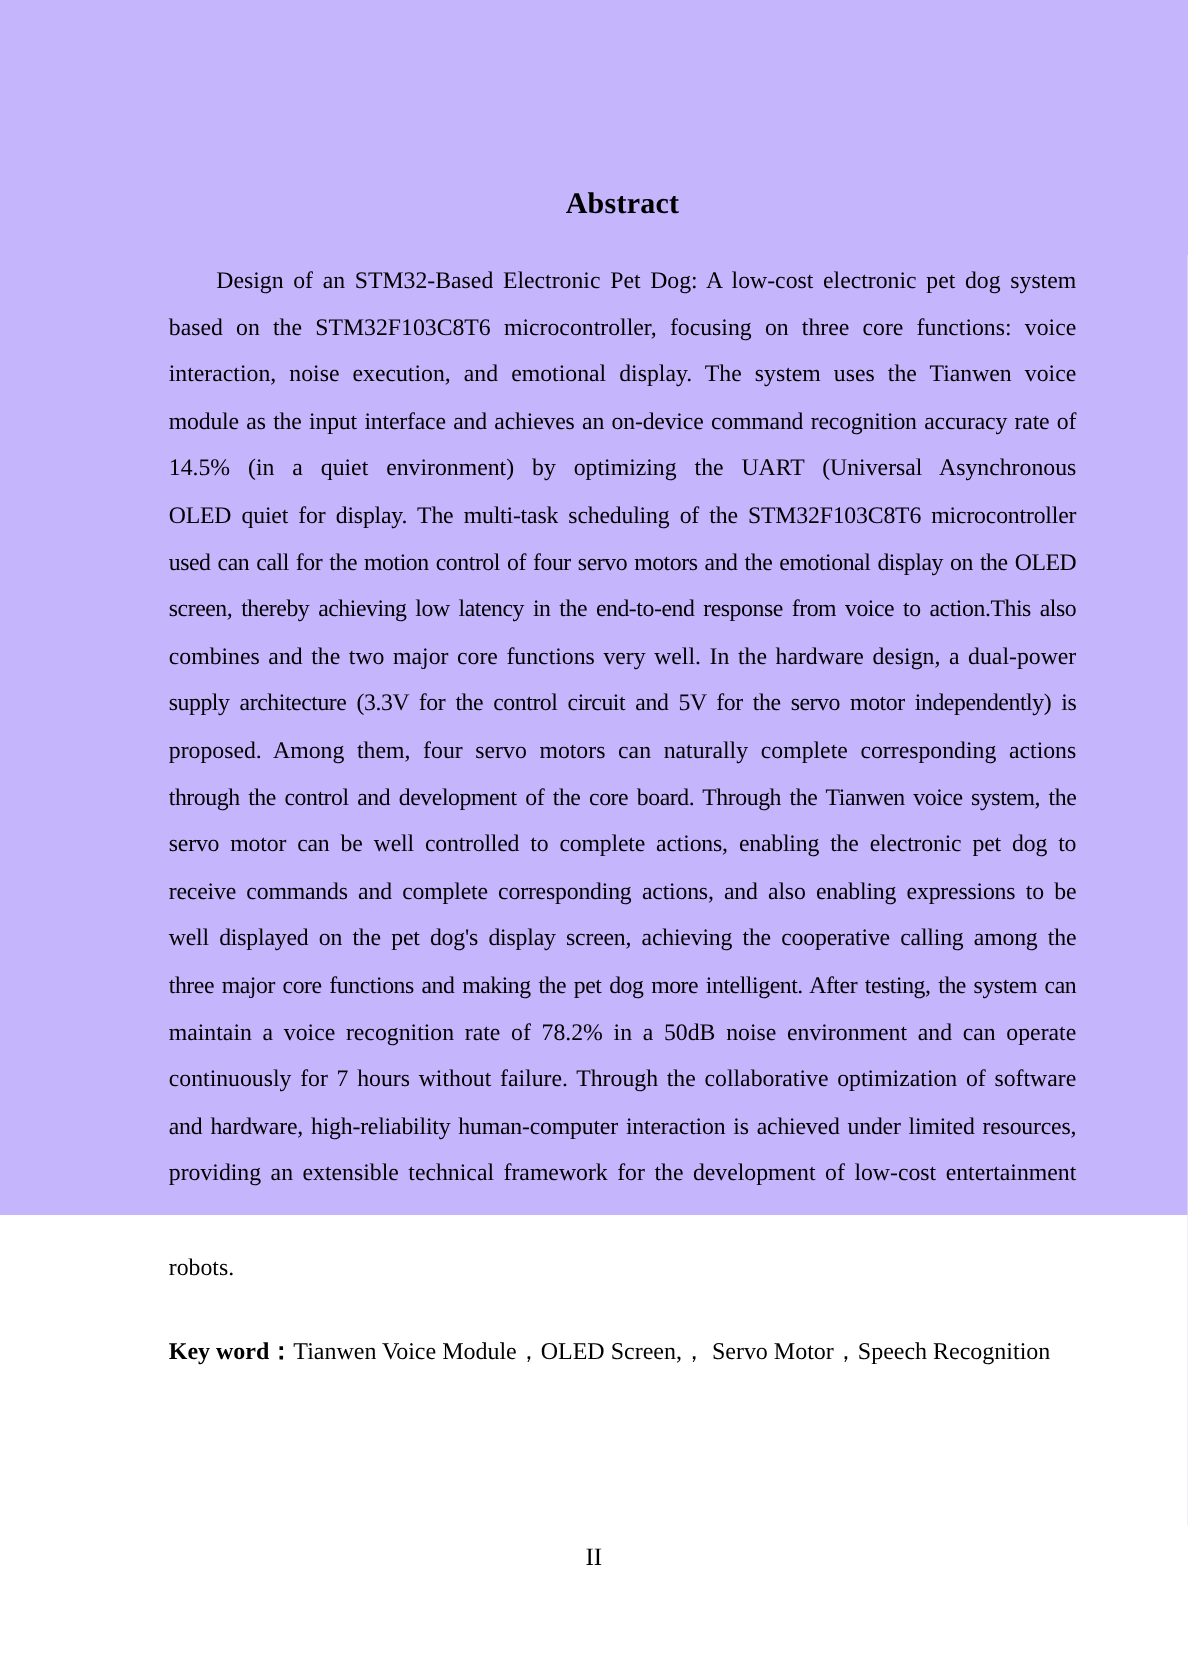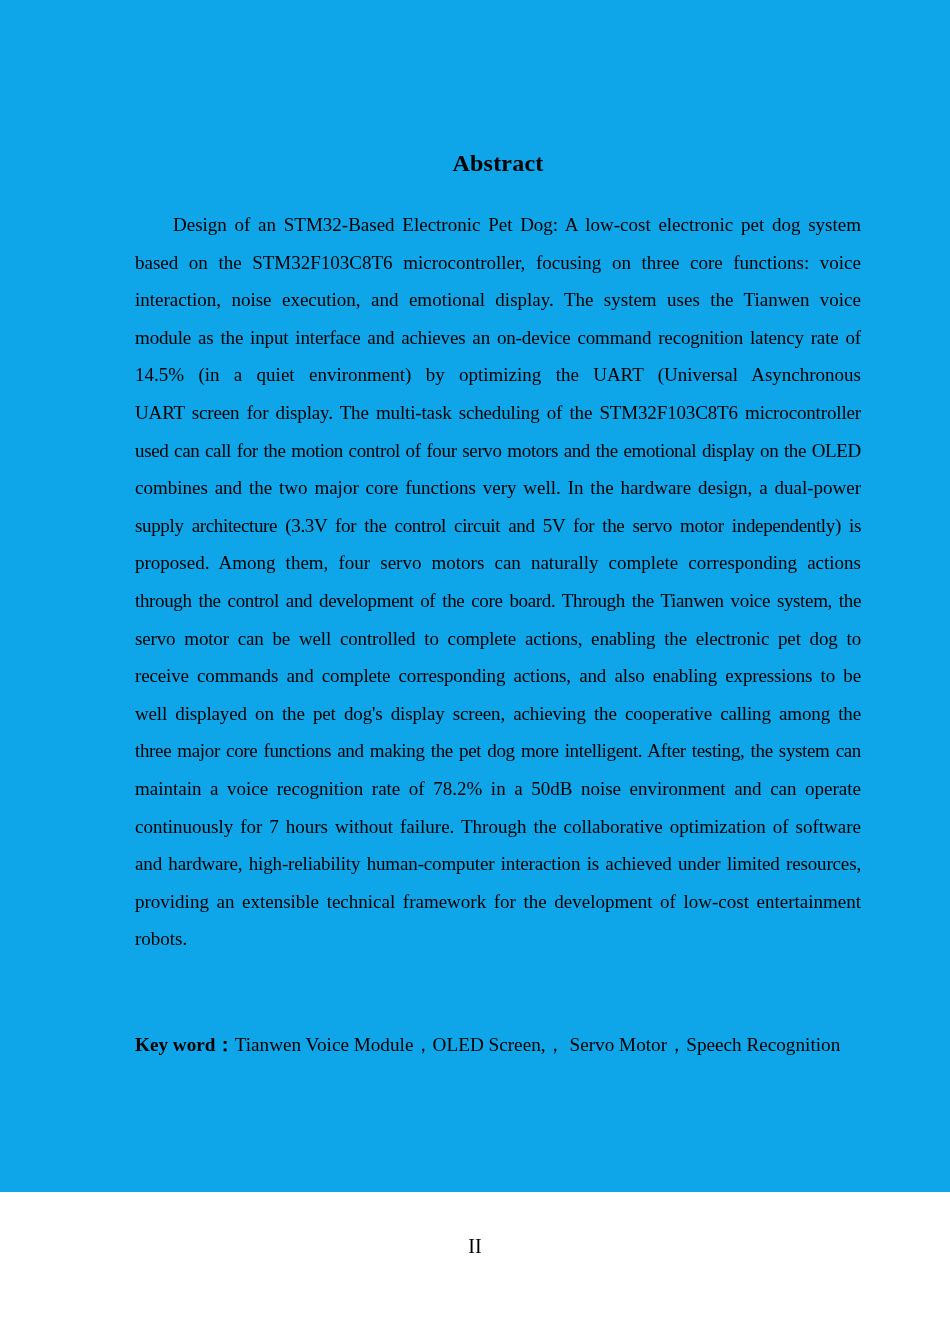--- a/index.html
+++ b/index.html
@@ -14,22 +14,22 @@
     font-family: "Liberation Serif", "DejaVu Serif", serif;
     color: #000000;
     overflow: hidden;
   }
 
   .page {
     position: absolute;
     left: 0;
     top: 0;
     width: 950px;
-    height: 1192px;
-    background: #0ea5e9;
+    height: 972px;
+    background: #c4b5fd;
   }
 
   .content {
     position: absolute;
     left: 135px;
     top: 0;
     width: 726px;
   }
 
   .doc-title {
@@ -58,21 +58,21 @@
   }
   
   .ln > span.fill {
     display: inline-block;
     width: 100%;
     text-align: justify;
     text-align-last: justify;
     white-space: normal;
   }
   .ln.indent > span.fill { text-indent: 38px; }
-  .ln.last > span.fill { text-align-last: left; }
+  .ln.last > span.fill { text-align-last: left; margin-top: 38px; }
 
   
   .ln.cond > span.fill { letter-spacing: -0.15px; }
   .ln.cond2 > span.fill { letter-spacing: -0.35px; word-spacing: -0.5px; font-family: Liberation Serif, serif; }
 
   .keyword-block {
     margin: 0;
     padding-top: 68px;
     font-size: 19.2px;
     line-height: 37.6px;
@@ -102,24 +102,25 @@
 <div class="page">
 
   <div class="content">
 
     <h1 class="doc-title">Abstract</h1>
 
     <div class="lines">
       <span class="ln indent"><span class="fill">Design of an STM32-Based Electronic Pet Dog: A low-cost electronic pet dog system</span></span>
       <span class="ln"><span class="fill">based on the STM32F103C8T6 microcontroller, focusing on three core functions: voice</span></span>
       <span class="ln"><span class="fill">interaction, noise execution, and emotional display. The system uses the Tianwen voice</span></span>
-      <span class="ln cond"><span class="fill">module as the input interface and achieves an on-device command recognition latency rate of</span></span>
+      <span class="ln cond"><span class="fill">module as the input interface and achieves an on-device command recognition accuracy rate of</span></span>
       <span class="ln"><span class="fill">14.5% (in a quiet environment) by optimizing the UART (Universal Asynchronous</span></span>
-      <span class="ln cond"><span class="fill">UART screen for display. The multi-task scheduling of the STM32F103C8T6 microcontroller</span></span>
+      <span class="ln cond"><span class="fill">OLED quiet for display. The multi-task scheduling of the STM32F103C8T6 microcontroller</span></span>
       <span class="ln cond2"><span class="fill">used can call for the motion control of four servo motors and the emotional display on the OLED</span></span>
+      <span class="ln cond2"><span class="fill">screen, thereby achieving low latency in the end-to-end response from voice to action.This also</span></span>
       <span class="ln"><span class="fill">combines and the two major core functions very well. In the hardware design, a dual-power</span></span>
       <span class="ln cond2"><span class="fill">supply architecture (3.3V for the control circuit and 5V for the servo motor independently) is</span></span>
       <span class="ln"><span class="fill">proposed. Among them, four servo motors can naturally complete corresponding actions</span></span>
       <span class="ln cond2"><span class="fill">through the control and development of the core board. Through the Tianwen voice system, the</span></span>
       <span class="ln cond"><span class="fill">servo motor can be well controlled to complete actions, enabling the electronic pet dog to</span></span>
       <span class="ln cond"><span class="fill">receive commands and complete corresponding actions, and also enabling expressions to be</span></span>
       <span class="ln cond"><span class="fill">well displayed on the pet dog's display screen, achieving the cooperative calling among the</span></span>
       <span class="ln cond2"><span class="fill">three major core functions and making the pet dog more intelligent. After testing, the system can</span></span>
       <span class="ln"><span class="fill">maintain a voice recognition rate of 78.2% in a 50dB noise environment and can operate</span></span>
       <span class="ln"><span class="fill">continuously for 7 hours without failure. Through the collaborative optimization of software</span></span>

